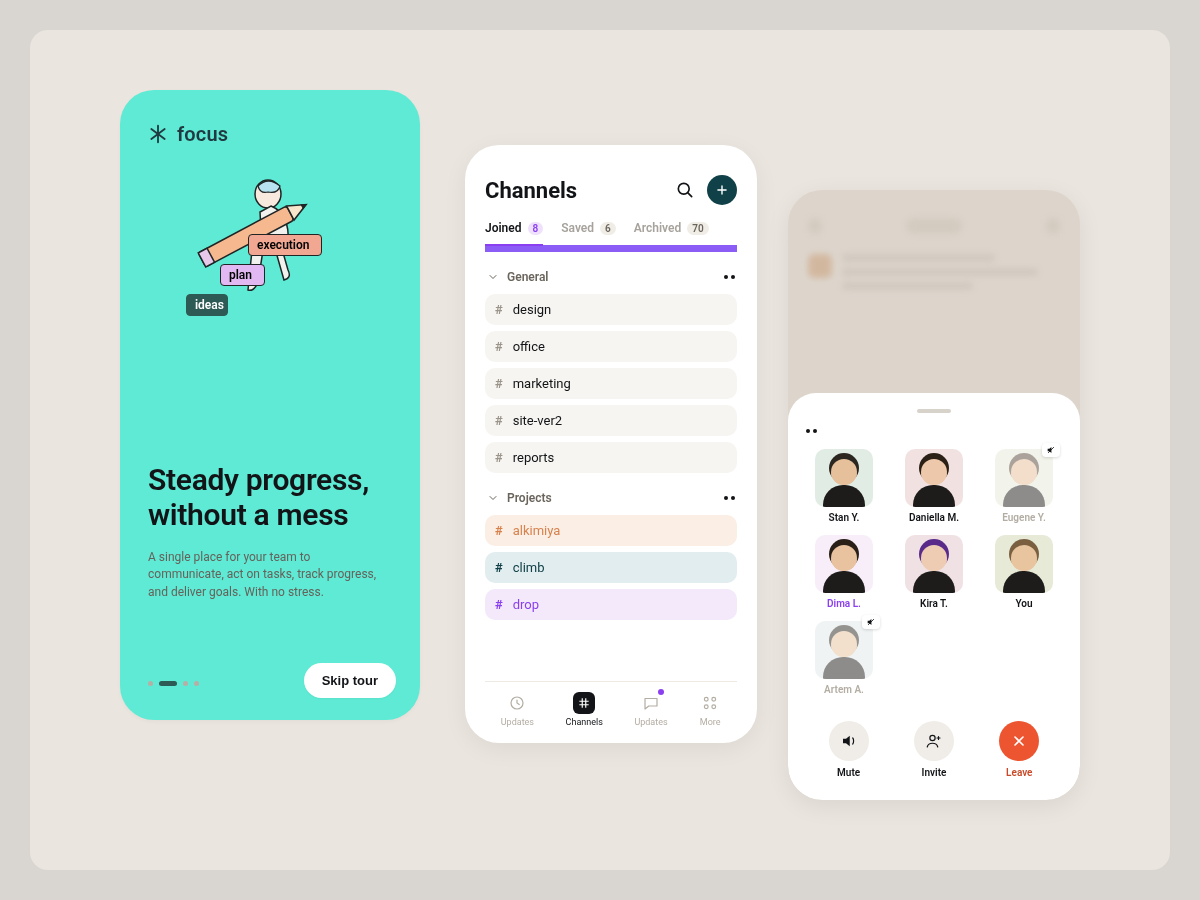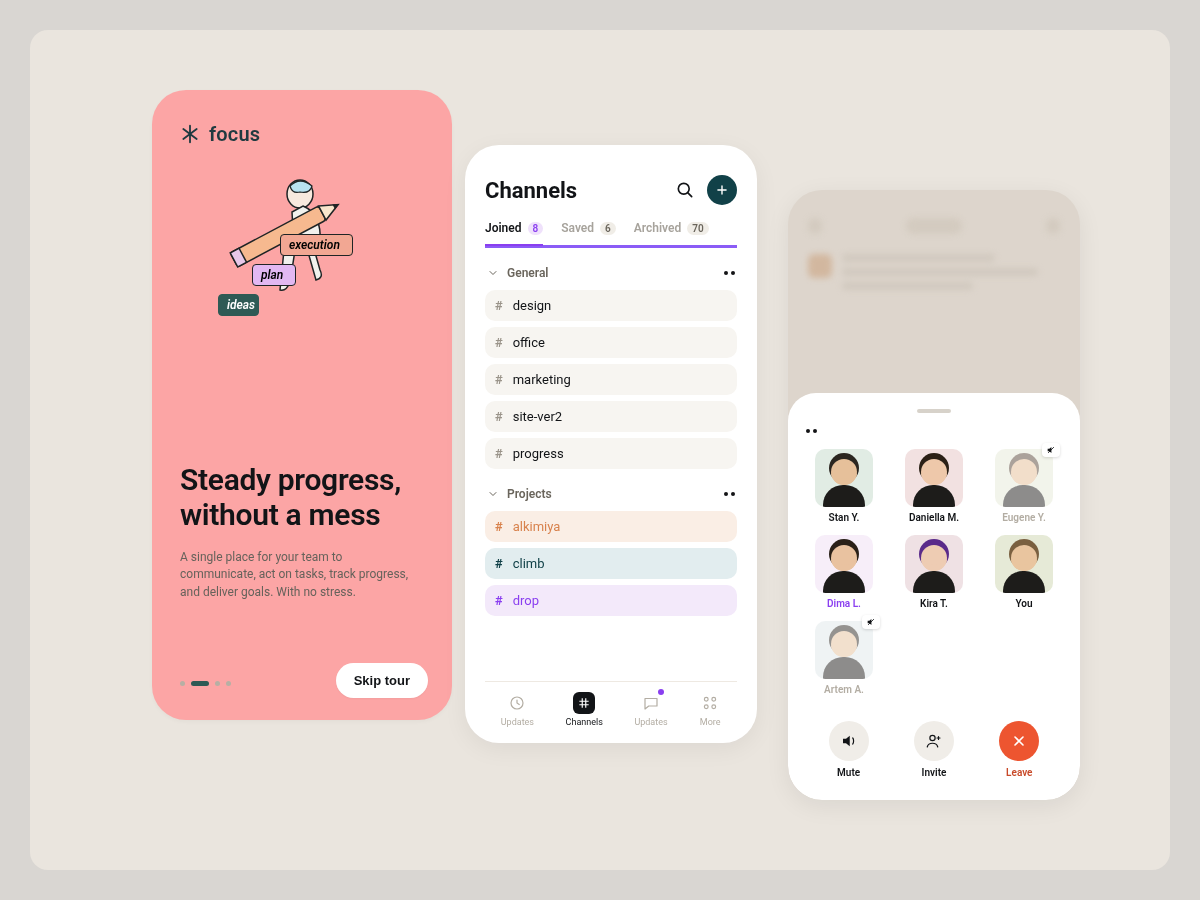--- a/index.html
+++ b/index.html
@@ -17,37 +17,36 @@
     width: 1140px;
     height: 840px;
     background: #eae5de;
     border-radius: 18px;
     position: relative;
   }
 
   
   .phone1 {
     position: absolute;
-    left: 122px;
+    left: 90px;
     top: 60px;
     width: 300px;
     height: 630px;
-    background: #fca5a5;
+    background: #5eead4;
     border-radius: 34px;
     padding: 32px 28px 24px;
     box-shadow: 0 2px 4px rgba(0,0,0,0.03);
   }
   .brand { display: flex; align-items: center; gap: 9px; color: #1f3a40; }
   .brand span { font-weight: 600; font-size: 20px; letter-spacing: 0.2px; }
   .illustration {
     width: 100%;
     height: 230px;
     margin-top: 18px;
     position: relative;
-    font-style: italic;
   }
   .steps-stack {
     position: absolute; left: 38px; top: 62px;
   }
   .step {
     border-radius: 4px;
     border: 1.5px solid #1f2425;
     padding: 3px 12px 3px 8px;
     font-size: 12px;
     font-weight: 600;
@@ -120,21 +119,21 @@
   .ch-title { font-size: 22px; font-weight: 700; color: #121417; }
   .ch-actions { display: flex; align-items: center; gap: 12px; }
   .add-btn {
     width: 30px; height: 30px; border-radius: 50%;
     background: #114148; display: flex; align-items: center; justify-content: center;
     color: #fff; cursor: pointer;
   }
   .tab-row {
     display: flex; gap: 18px; align-items: center;
     margin-top: 16px;
-    border-bottom: 3px solid #8b5cf6;
+    border-bottom: 7px solid #8b5cf6;
   }
   .tab {
     display: flex; gap: 6px; align-items: center;
     font-size: 12px; font-weight: 600; color: #a7a39c;
     padding-bottom: 10px;
     cursor: pointer;
     position: relative;
   }
   .tab.active { color: #121417; }
   .tab.active::after {
@@ -386,21 +385,21 @@
       <div class="channel-item">
           <span class="hash">#</span>
           <span class="cname">marketing</span>
         </div>
       <div class="channel-item">
           <span class="hash">#</span>
           <span class="cname">site-ver2</span>
         </div>
       <div class="channel-item">
           <span class="hash">#</span>
-          <span class="cname">progress</span>
+          <span class="cname">reports</span>
         </div>
     </div>
 
     <div class="section">
       <div class="sect-head">
         <div class="sect-left">
           <svg width="12" height="12" viewBox="0 0 24 24">
               <path d="M6 9l6 6 6-6" stroke="#6a655c" stroke-width="2" fill="none" stroke-linecap="round"></path>
             </svg>
           <span>Projects</span>

